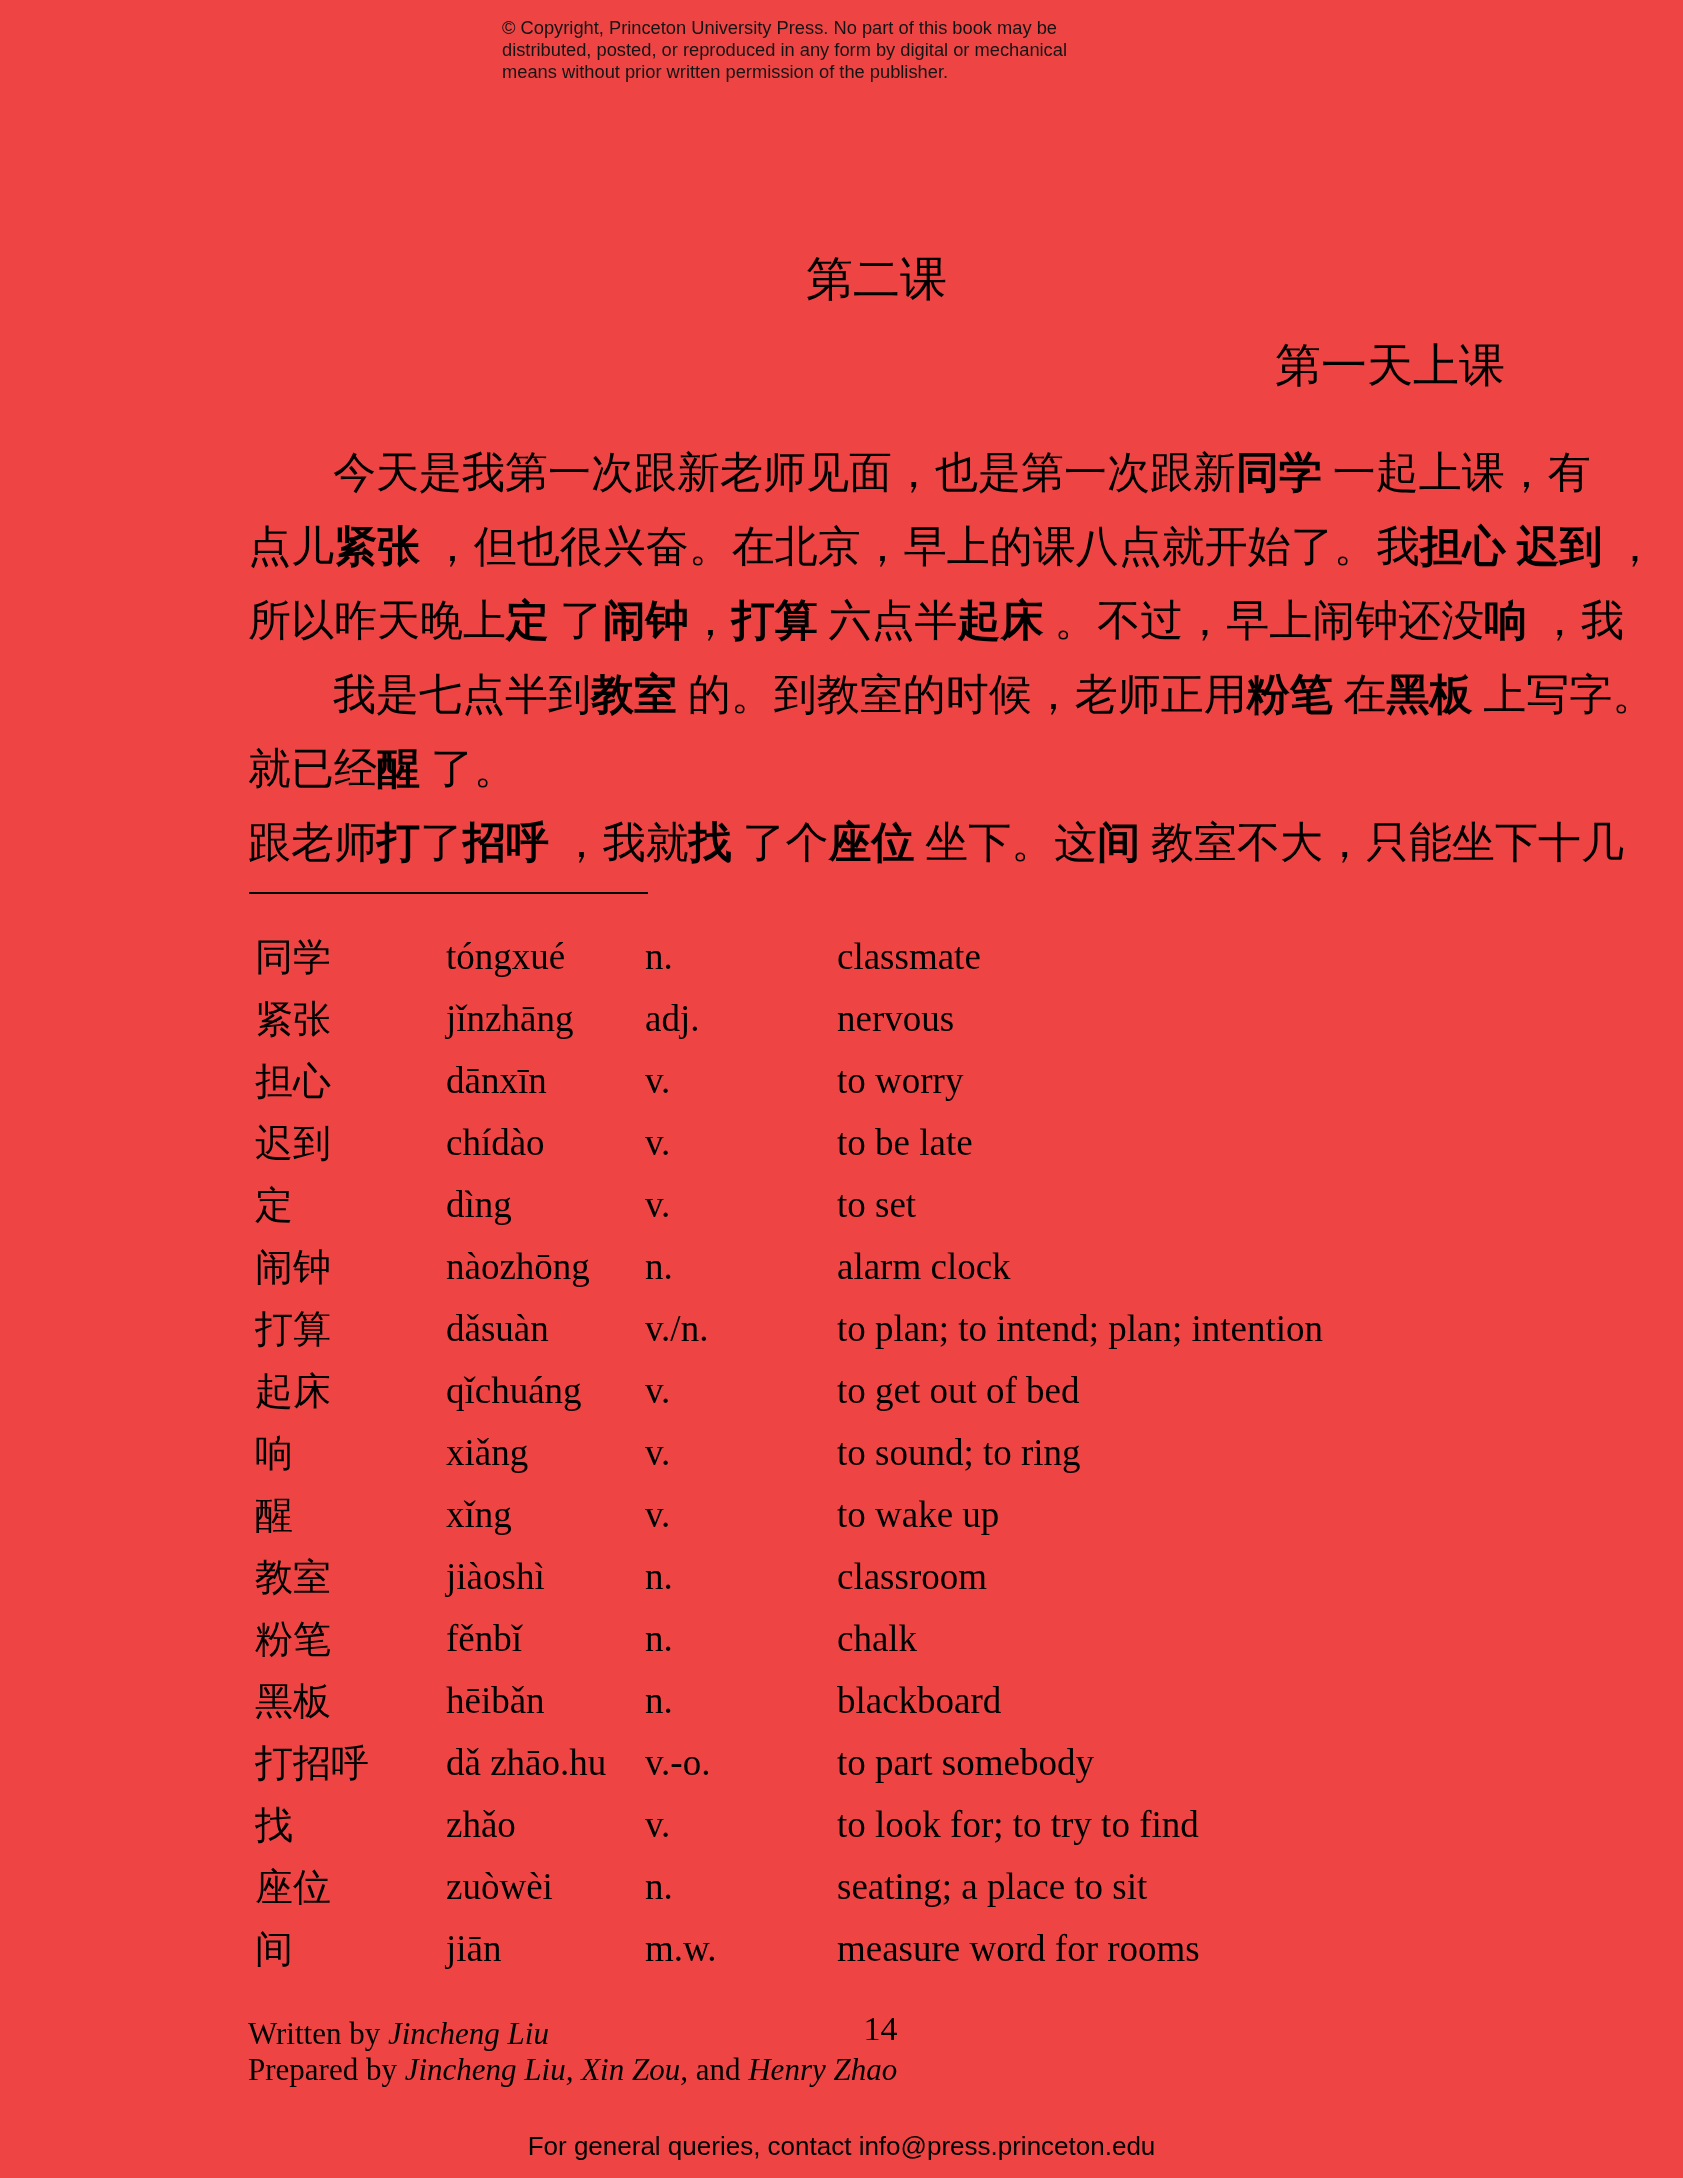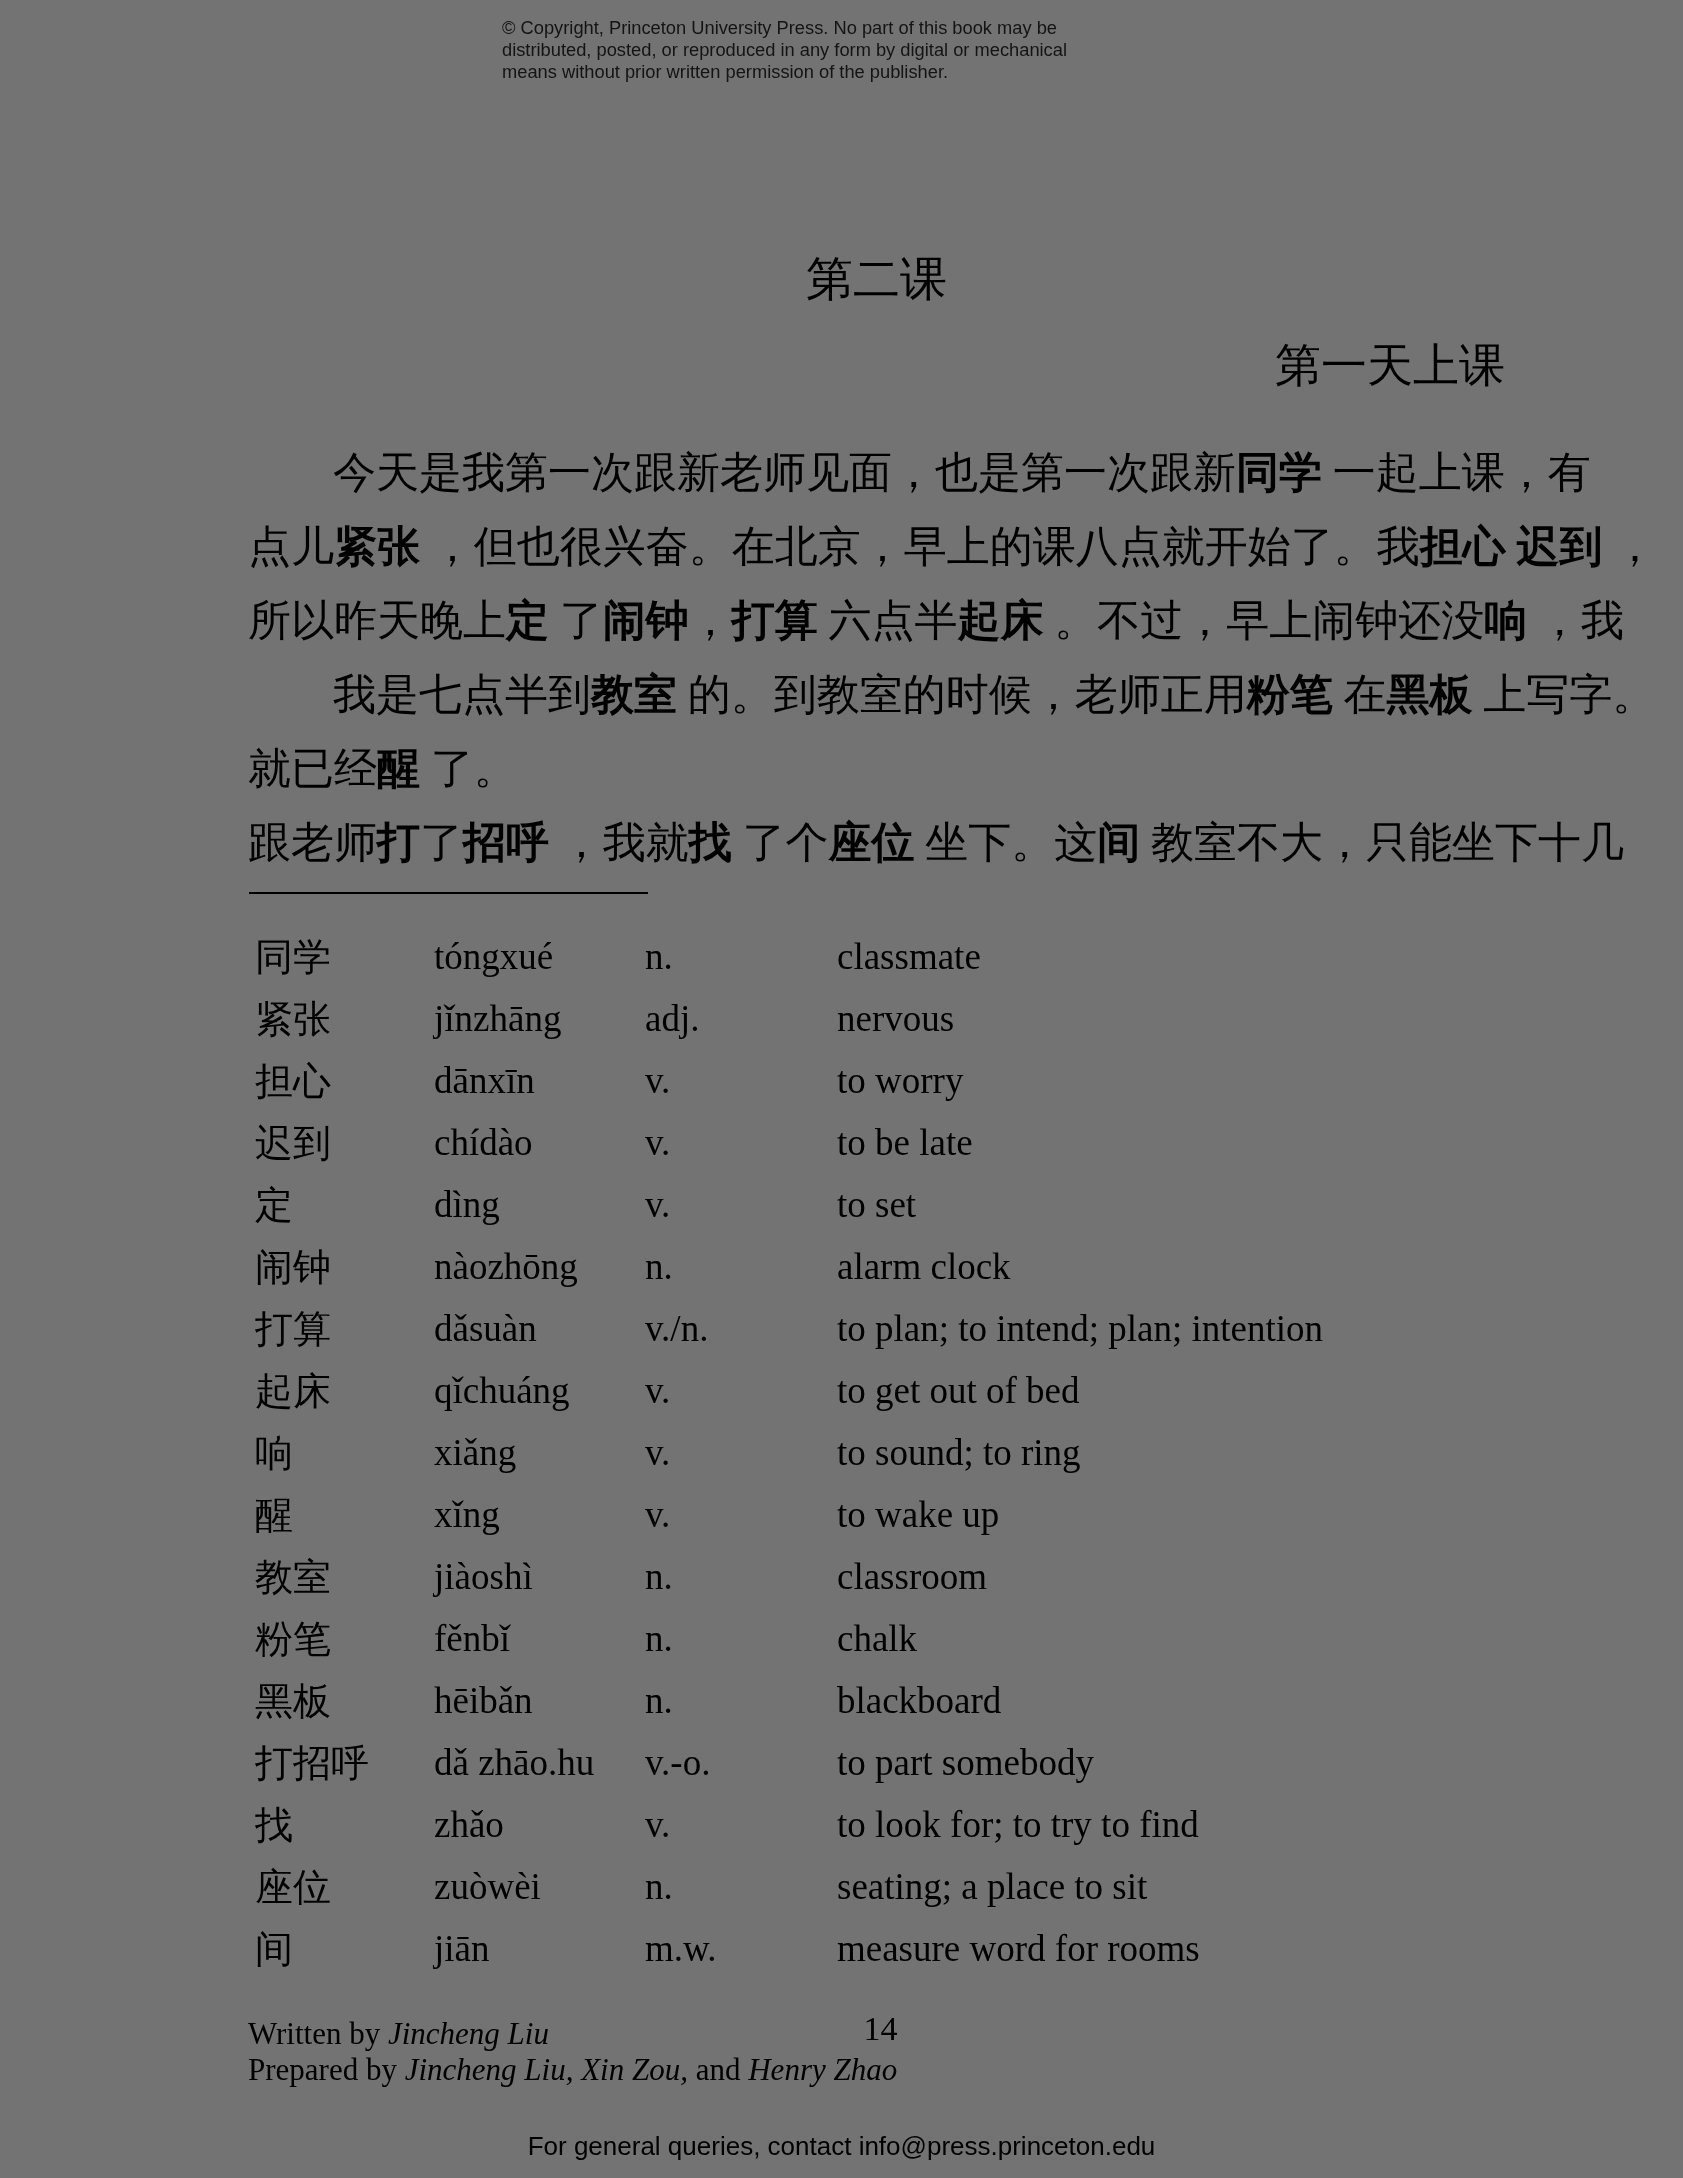--- a/index.html
+++ b/index.html
@@ -1,18 +1,18 @@
 <!DOCTYPE html>
 <html><head>
 <meta charset="utf-8">
 <style>
   html, body { margin:0; padding:0; background:#e8e8e8; }
   .page {
     position:relative; width:1683px; height:2178px; margin:0 auto;
-    background:#737373; color:#000000;
+    background:#ef4444; color:#000000;
     font-family:"Liberation Serif", serif; overflow:hidden;
   }
 
   .copyright {
     position:absolute; left:502px; top:17px;
     font-family:"Liberation Sans", sans-serif;
     font-size:18.3px; line-height:22px; color:#141414;
   }
 
   .lesson-title {
@@ -32,21 +32,21 @@
 
   .vocab-rule {
     position:absolute; left:249px; top:892px; width:399px; margin:0;
     border:none; border-top:2.5px solid #000;
   }
 
   .vocab { position:absolute; left:0; top:927px; width:1683px; font-size:37px; }
   .vocab-row { position:relative; height:62px; }
   .vc { position:absolute; top:6px; line-height:48px; white-space:nowrap; }
   .vc.hanzi  { left:255px; font-size:38px; }
-  .vc.pinyin { left:434px; }
+  .vc.pinyin { left:446px; }
   .vc.pos    { left:645px; }
   .vc.def    { left:837px; }
 
   .credit { position:absolute; left:248px; font-size:31px; white-space:nowrap; }
   #written-by  { top:2016px; }
   #prepared-by { top:2052px; }
   .page-number {
     position:absolute; left:849px; top:2010px; width:63px;
     text-align:center; font-size:34px;
   }

